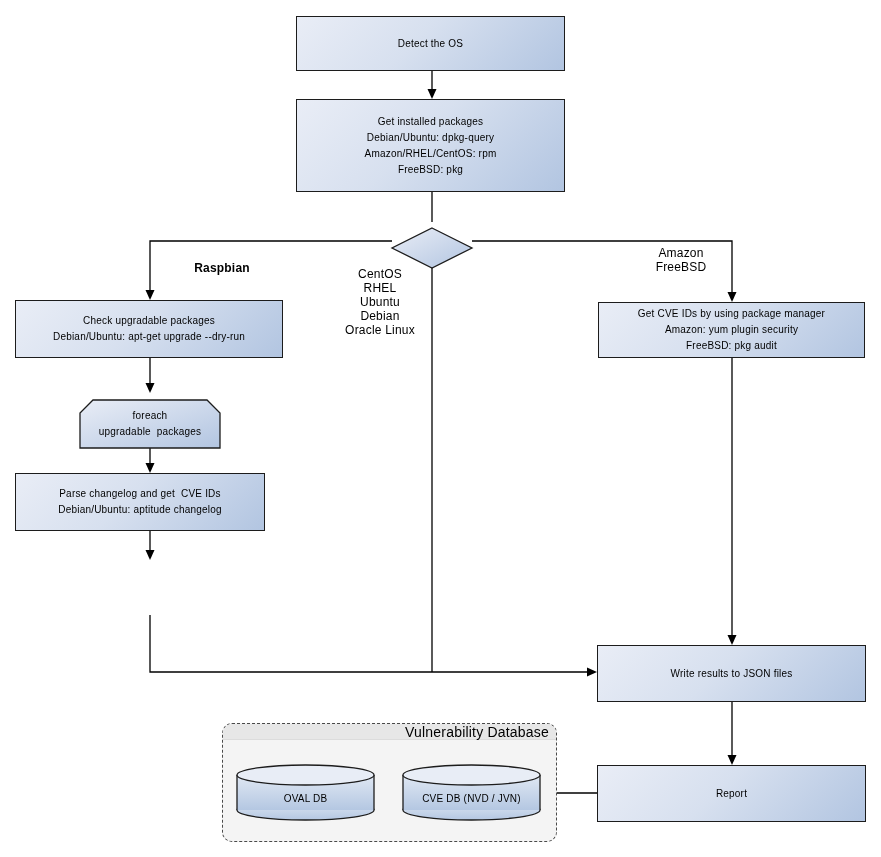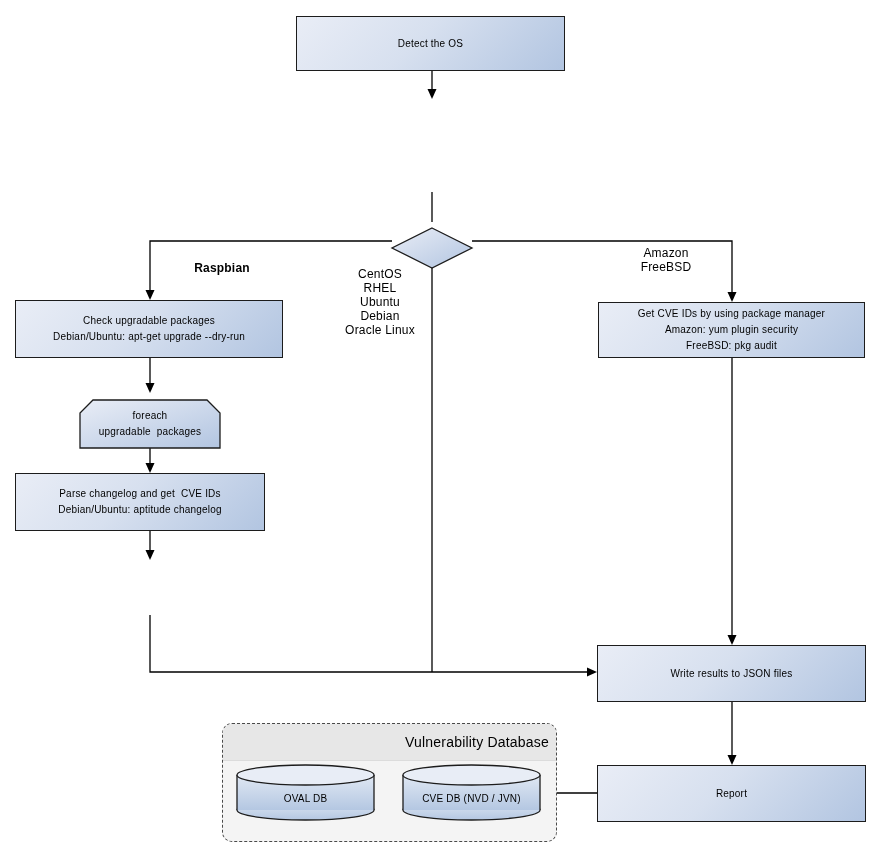--- a/index.html
+++ b/index.html
@@ -59,21 +59,21 @@
     left: 222px; top: 723px;
     width: 335px; height: 119px;
     box-sizing: border-box;
     border: 1.5px dashed #4a4a4a;
     border-radius: 10px;
     background: #f4f4f4;
   }
   .db-header {
     position: absolute;
     left: 0; top: 0; right: 0;
-    height: 37px;
+    height: 16px;
     background: #e7e7e7;
     border-radius: 9px 9px 0 0;
     border-bottom: 1px solid #dcdcdc;
     display: flex;
     align-items: center;
     justify-content: flex-end;
     padding-right: 7px;
     box-sizing: border-box;
     font-size: 14px;
     letter-spacing: 0.2px;
@@ -130,20 +130,26 @@
       <polygon points="732,302 727.5,292 736.5,292"></polygon>
       <polygon points="732,645 727.5,635 736.5,635"></polygon>
       <polygon points="732,765 727.5,755 736.5,755"></polygon>
     </g>
   </svg>
 
   <div class="node" style="left:296px; top:16px; width:269px; height:55px;">
     <div class="node-text">Detect the OS</div>
   </div>
 
+  <div class="node" style="left:296px; top:99px; width:269px; height:93px;">
+    <div class="node-text">Get installed packages
+Debian/Ubuntu: dpkg-query
+Amazon/RHEL/CentOS: rpm
+FreeBSD: pkg</div>
+  </div>
 
   <div class="shape" style="left:391px; top:220px; width:82px; height:42px;">
     <svg width="82" height="42" viewBox="0 0 82 42">
       <defs>
         <linearGradient id="gradDiamond" x1="0" y1="0" x2="1" y2="1">
           <stop offset="0" stop-color="#e9edf6"></stop>
             <stop offset="1" stop-color="#b2c5e1"></stop>
         </linearGradient>
       </defs>
       <polygon points="41,1 81,21 41,41 1,21" fill="url(#gradDiamond)" stroke="#1c1c1c" stroke-width="1.3"></polygon>
@@ -188,21 +194,21 @@
   <div class="node" style="left:597px; top:765px; width:269px; height:57px;">
     <div class="node-text">Report</div>
   </div>
 
   <div class="edge-label" style="left:180px; top:261px; width:84px;font-weight:bold;">Raspbian</div>
   <div class="edge-label" style="left:330px; top:267px; width:100px;">CentOS
 RHEL
 Ubuntu
 Debian
 Oracle Linux</div>
-  <div class="edge-label" style="left:626px; top:246px; width:80px;">Amazon
+  <div class="edge-label" style="left:641px; top:246px; width:80px;">Amazon
 FreeBSD</div>
 
   <div class="db-container">
     <div class="db-header">
       <span>Vulnerability Database</span>
     </div>
   </div>
 
   <div class="cylinder" style="left:236px; top:764px;">
     <svg width="139" height="57" viewBox="0 0 139 57">

